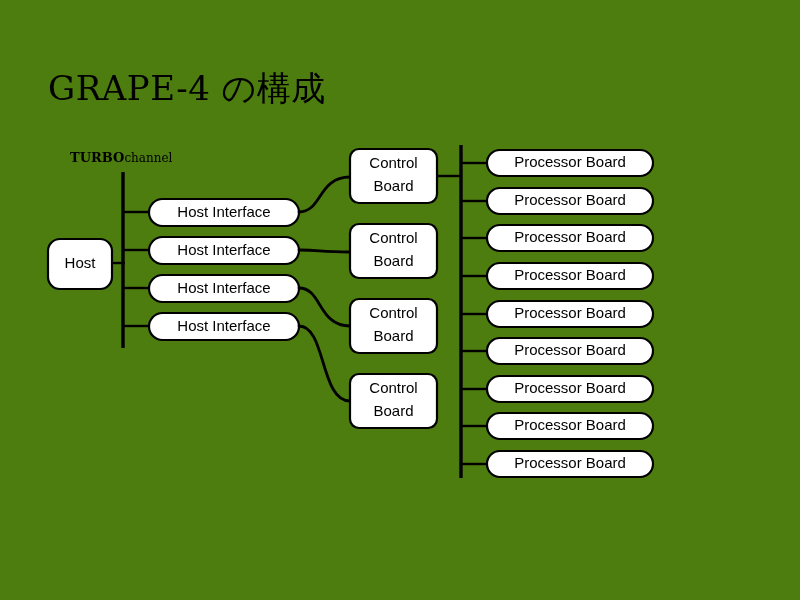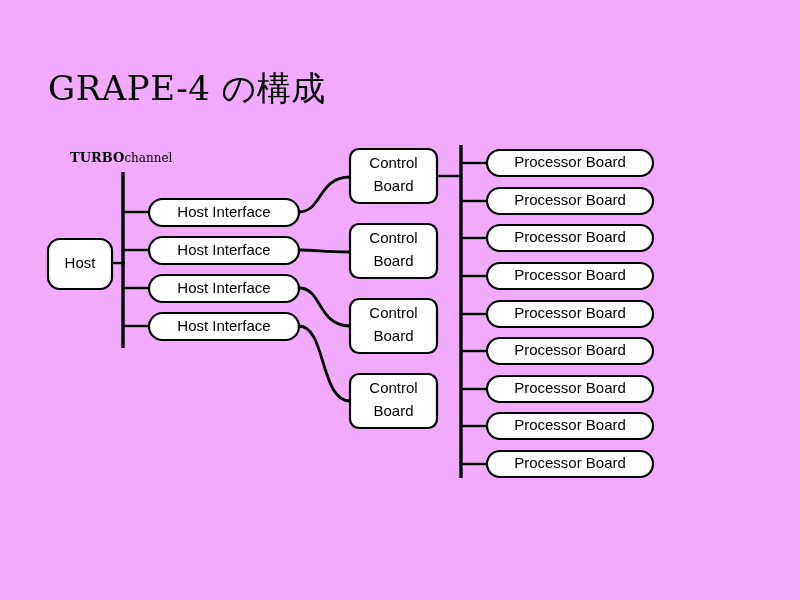--- a/index.html
+++ b/index.html
@@ -11,21 +11,21 @@
   body {
     width: 800px;
     height: 600px;
     overflow: hidden;
     font-family: "Liberation Sans", sans-serif;
   }
   #slide {
     position: relative;
     width: 800px;
     height: 600px;
-    background: #f0abfc;
+    background: #4d7c0f;
   }
   #diagram {
     position: absolute;
     left: 0;
     top: 0;
     width: 800px;
     height: 600px;
     display: block;
   }
   .title-text {

